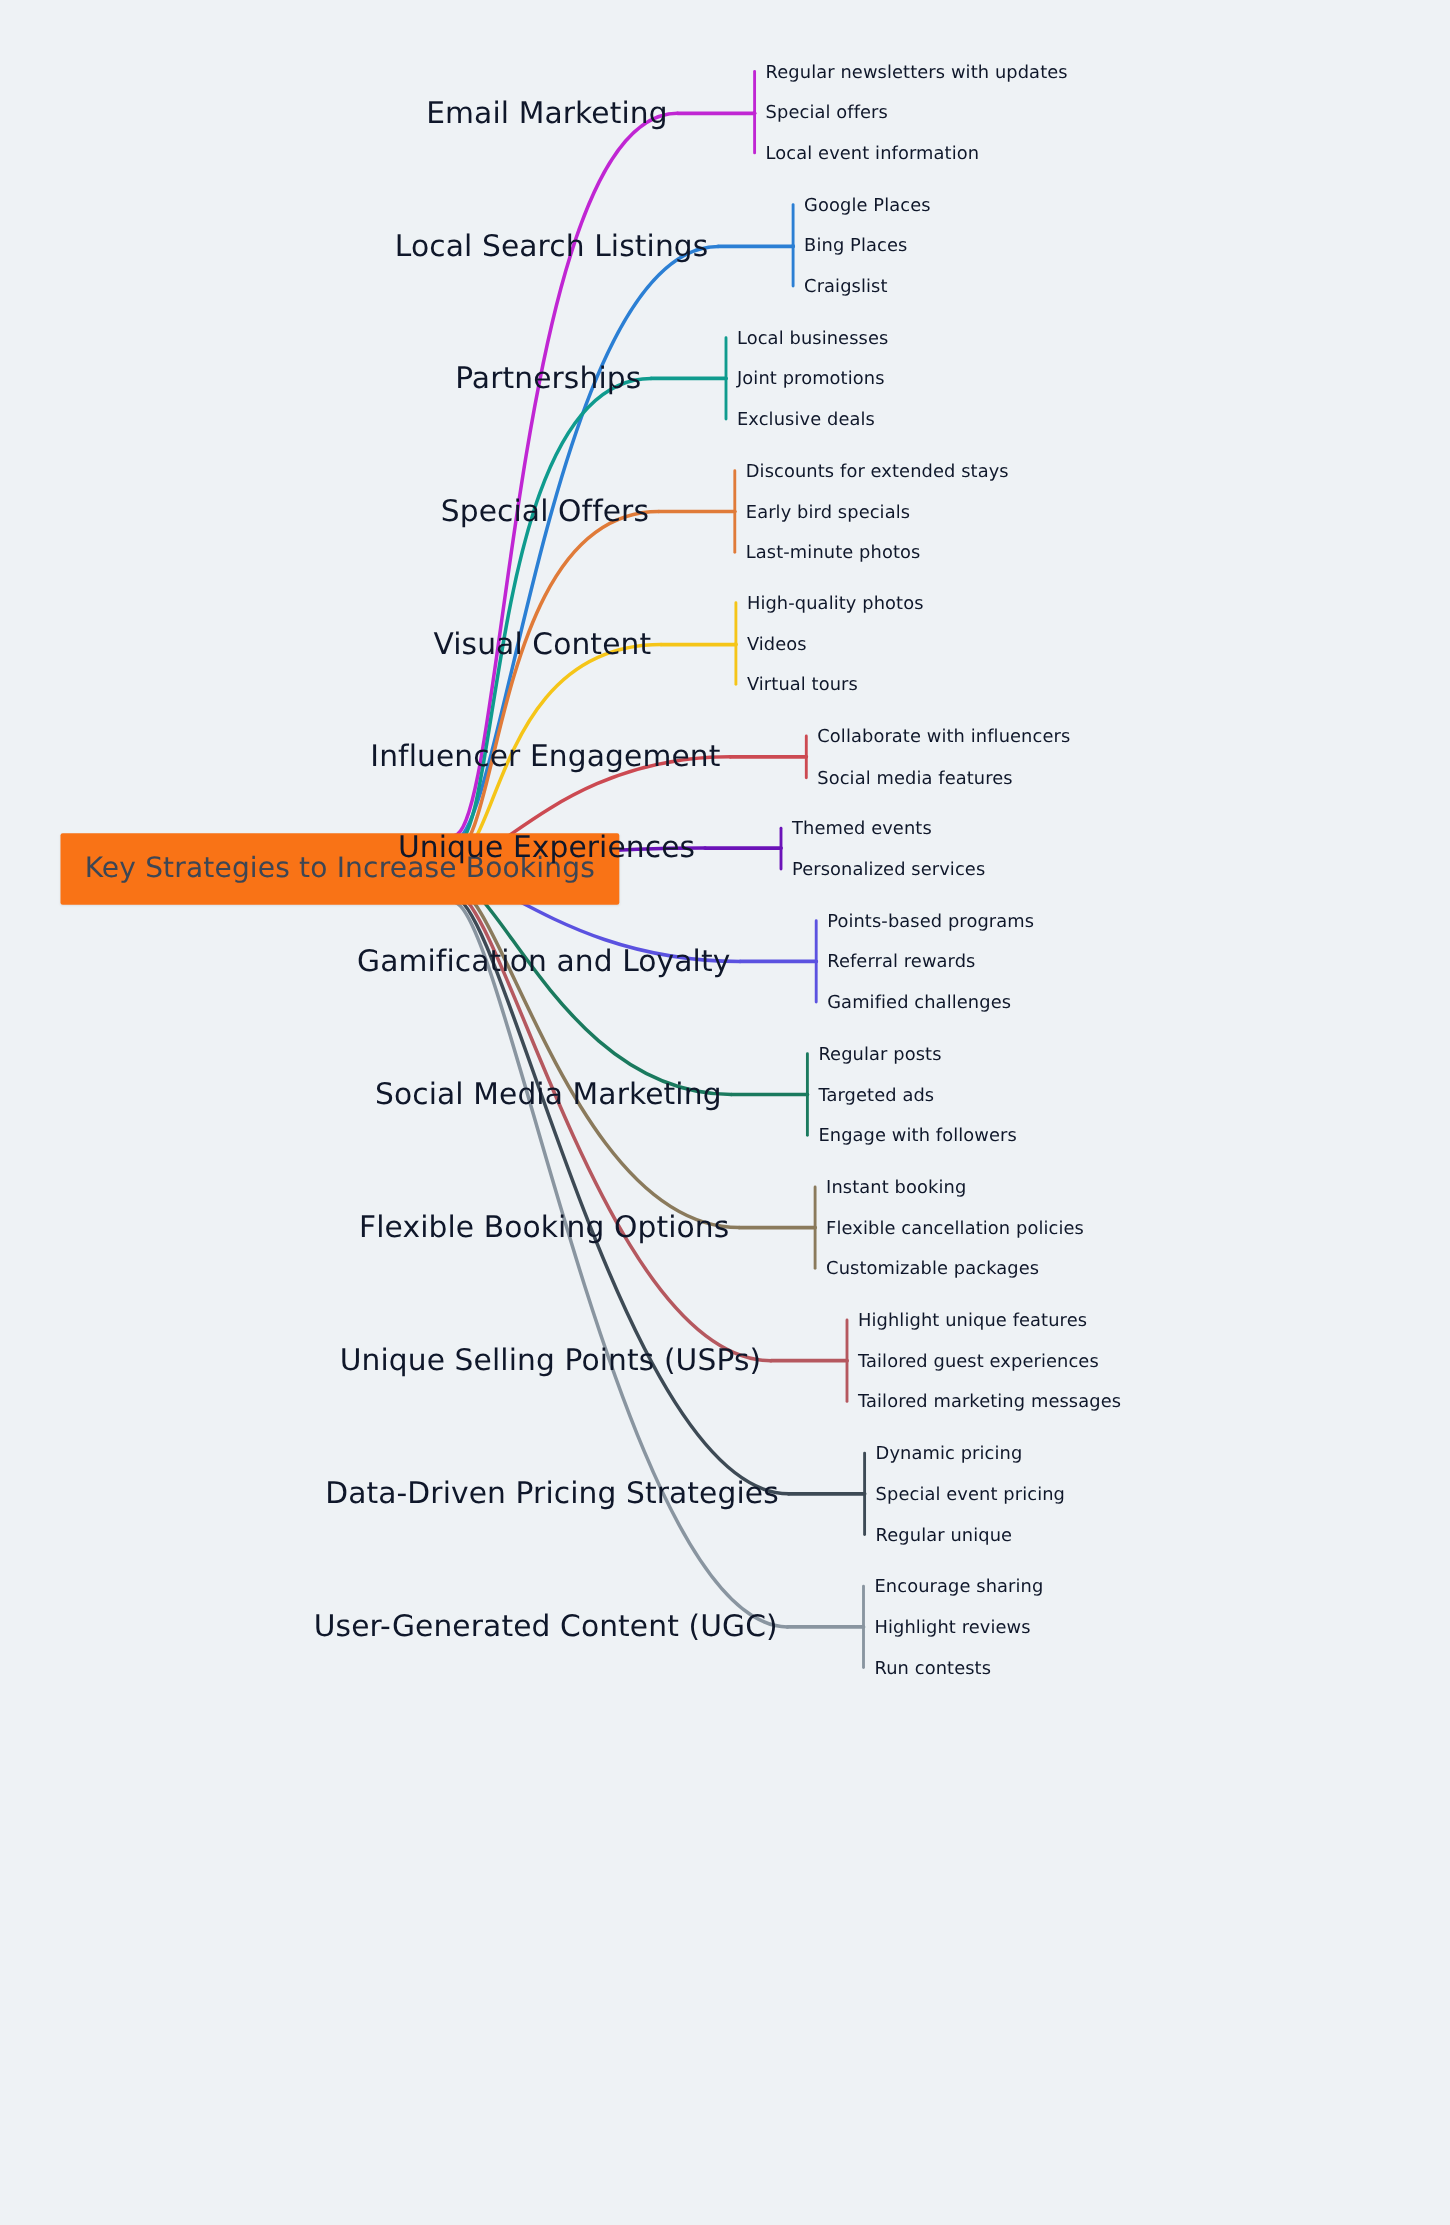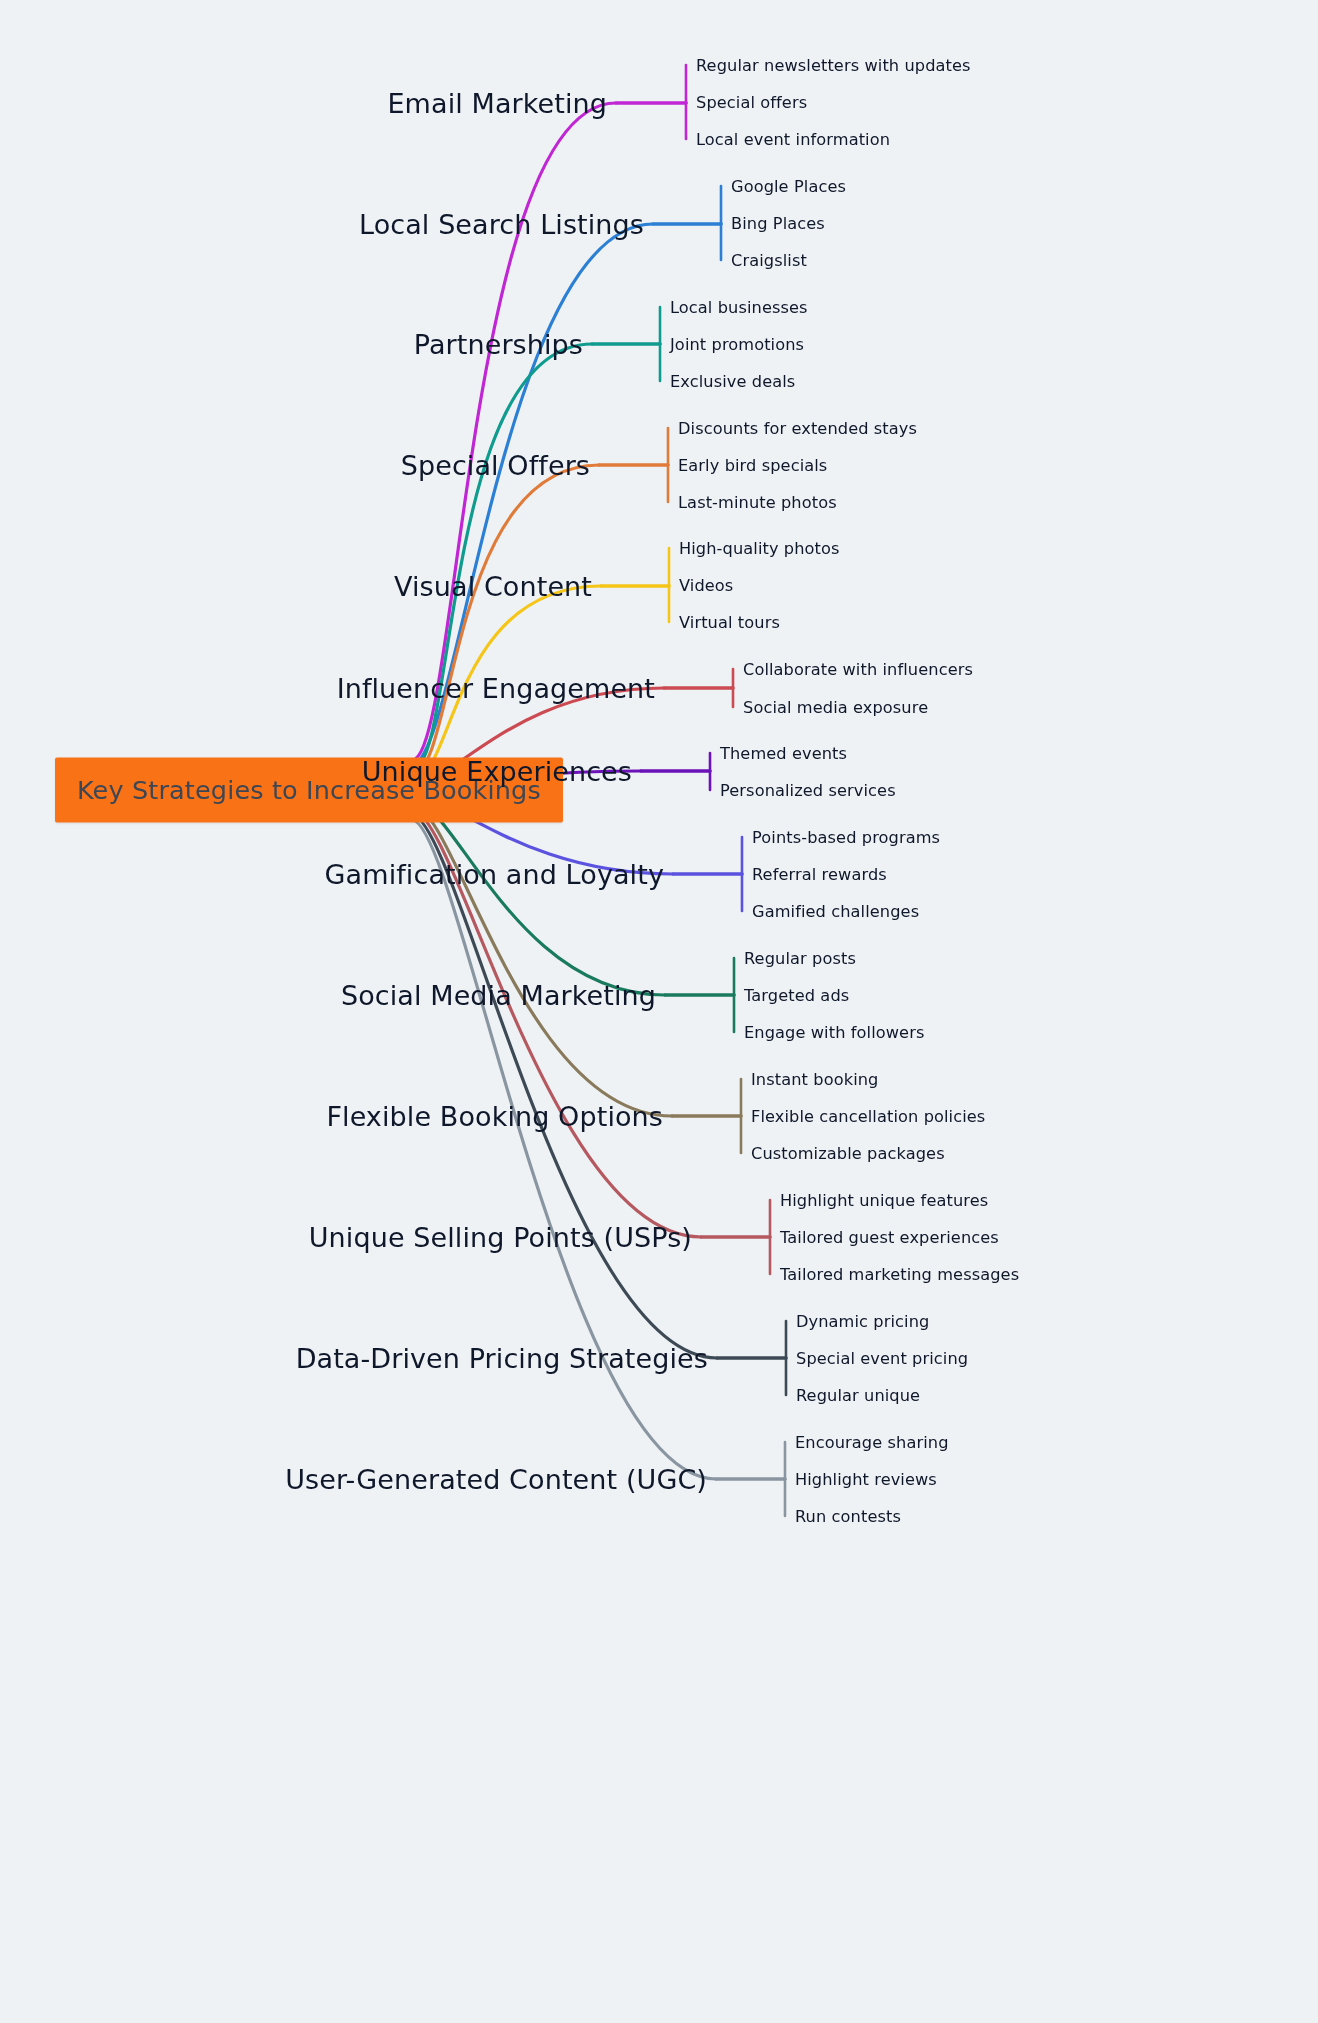--- a/index.html
+++ b/index.html
@@ -163,21 +163,21 @@
       <div class="node-label branch-label" style="left: 590px; top: 465px;"><span>Special Offers</span></div>
       <div class="node-label leaf-label" style="left: 678px; top: 428px;"><span>Discounts for extended stays</span></div>
       <div class="node-label leaf-label" style="left: 678px; top: 465px;"><span>Early bird specials</span></div>
       <div class="node-label leaf-label" style="left: 678px; top: 502px;"><span>Last-minute photos</span></div>
       <div class="node-label branch-label" style="left: 592px; top: 586px;"><span>Visual Content</span></div>
       <div class="node-label leaf-label" style="left: 679px; top: 548px;"><span>High-quality photos</span></div>
       <div class="node-label leaf-label" style="left: 679px; top: 585px;"><span>Videos</span></div>
       <div class="node-label leaf-label" style="left: 679px; top: 622px;"><span>Virtual tours</span></div>
       <div class="node-label branch-label" style="left: 655px; top: 688px;"><span>Influencer Engagement</span></div>
       <div class="node-label leaf-label" style="left: 743px; top: 669px;"><span>Collaborate with influencers</span></div>
-      <div class="node-label leaf-label" style="left: 743px; top: 707px;"><span>Social media exposure</span></div>
+      <div class="node-label leaf-label" style="left: 743px; top: 707px;"><span>Social media features</span></div>
       <div class="node-label branch-label" style="left: 632px; top: 771px;"><span>Unique Experiences</span></div>
       <div class="node-label leaf-label" style="left: 720px; top: 753px;"><span>Themed events</span></div>
       <div class="node-label leaf-label" style="left: 720px; top: 790px;"><span>Personalized services</span></div>
       <div class="node-label branch-label" style="left: 664px; top: 874px;"><span>Gamification and Loyalty</span></div>
       <div class="node-label leaf-label" style="left: 752px; top: 837px;"><span>Points-based programs</span></div>
       <div class="node-label leaf-label" style="left: 752px; top: 874px;"><span>Referral rewards</span></div>
       <div class="node-label leaf-label" style="left: 752px; top: 911px;"><span>Gamified challenges</span></div>
       <div class="node-label branch-label" style="left: 656px; top: 995px;"><span>Social Media Marketing</span></div>
       <div class="node-label leaf-label" style="left: 744px; top: 958px;"><span>Regular posts</span></div>
       <div class="node-label leaf-label" style="left: 744px; top: 995px;"><span>Targeted ads</span></div>

